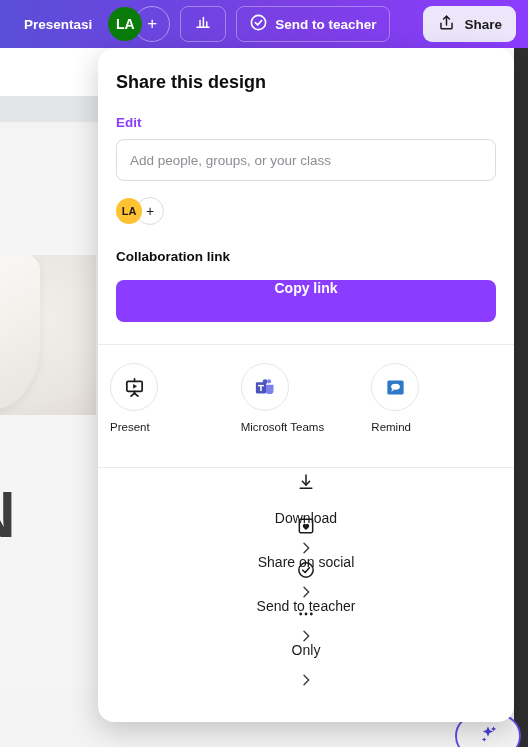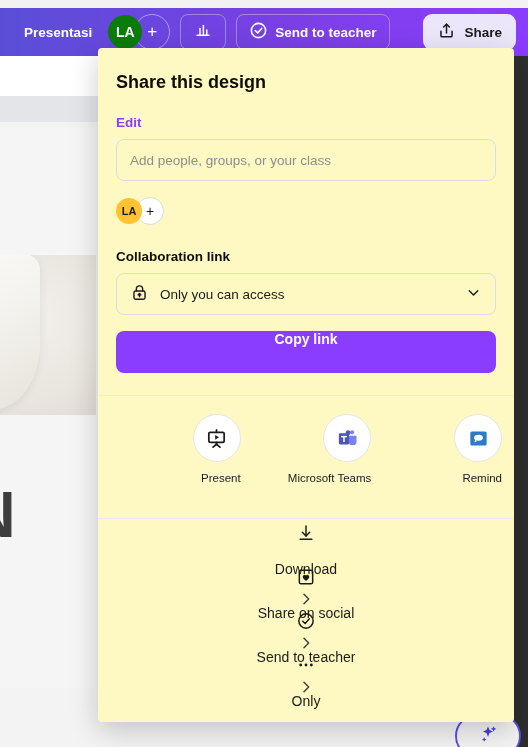--- a/index.html
+++ b/index.html
@@ -44,21 +44,21 @@
     font-size:64px;font-weight:bold;letter-spacing:-1px;color:#3d3d3d;
     white-space:nowrap;
   }
   #slide-body{
     position:absolute;left:-108px;top:596px;width:230px;
     font-size:14.5px;line-height:25px;color:#1b1b1b;white-space:nowrap;
   }
 
   
   #app-header{
-    position:absolute;left:0;top:8px;width:528px;height:48px;
+    position:absolute;left:0;top:0;width:528px;height:48px;
     background:linear-gradient(90deg,#5a4ed6 0%,#6a46e0 28%,#7b3fe4 55%,#8b3dff 100%);
     display:flex;align-items:center;gap:10px;padding:0 8px;box-sizing:border-box;
     z-index:5;
   }
   #doc-title{color:#ffffff;font-size:13.5px;font-weight:bold;margin-left:16px;}
   .avatar-group{display:flex;align-items:center;margin-left:6px;}
   .avatar{
     width:34px;height:34px;border-radius:50%;background:#0a7c0a;color:#fff;
     font-size:14px;font-weight:bold;display:flex;align-items:center;justify-content:center;
     z-index:2;
@@ -79,21 +79,21 @@
   }
   #share-btn{
     height:36px;border-radius:9px;background:#ece6fb;color:#1b1b1b;
     display:flex;align-items:center;gap:8px;padding:0 14px;
     font-size:13.5px;font-weight:bold;margin-left:auto;margin-right:4px;
   }
 
   
   #share-panel{
     position:absolute;left:98px;top:48px;width:416px;height:674px;
-    background:#fef9c3;border-radius:4px;
+    background:#ffffff;border-radius:16px;
     box-shadow:0 8px 28px rgba(0,0,0,.20);
     z-index:10;overflow:hidden;
   }
   #panel-title{font-size:18px;font-weight:bold;color:#0d0d0d;padding:24px 18px 0 18px;}
   .section-head{
     display:flex;align-items:center;gap:10px;margin:22px 18px 9px 18px;
   }
   .section-head .lbl{font-size:13.5px;font-weight:bold;color:#0d0d0d;}
   #edit-link{font-size:13.5px;font-weight:bold;color:#8b3dff;}
   #people-input{
@@ -114,21 +114,21 @@
     margin:0 18px;height:40px;border:1px solid #dcdce0;border-radius:8px;
     display:flex;align-items:center;gap:11px;padding:0 13px;font-size:13.5px;color:#1b1b1b;
   }
   #copy-link-btn{
     margin:16px 18px 0 18px;height:42px;background:#8b3dff;border-radius:8px;
     display:flex;align-items:flex-start;justify-content:center;
     color:#fff;font-size:14px;font-weight:bold;
   }
   .divider{height:1px;background:#ebebed;margin:22px 0 0 0;}
   #apps-row{display:flex;padding:18px 12px 10px 12px;}
-  .app-item{flex:1;display:flex;flex-direction:column;align-items:flex-end;gap:9px;}
+  .app-item{flex:1;display:flex;flex-direction:column;align-items:flex-start;gap:9px;}
   .app-circle{
     width:46px;height:46px;border-radius:50%;border:1px solid #e6e6e9;background:#fff;
     display:flex;align-items:center;justify-content:center;
   }
   .app-label{font-size:11.5px;color:#1b1b1b;text-align:center;line-height:15px;}
   #menu-list{padding:4px 18px 0 18px;}
   .menu-row{
     height:44px;display:flex;align-items:center;gap:14px;flex-direction:column;
   }
   .menu-label{font-size:14px;color:#1b1b1b;flex:1;}
@@ -232,36 +232,20 @@
     <span>Add people, groups, or your class</span>
   </div>
 
   <div id="chips-row">
     <div class="chip-avatar">LA</div>
     <div class="chip-add">+</div>
   </div>
 
   <div id="collab-label">Collaboration link</div>
 
-  <div id="access-select">
-    <span>
-      <svg width="19" height="19" viewBox="0 0 24 24" fill="none" stroke="#1b1b1b" stroke-width="1.8" stroke-linecap="round" stroke-linejoin="round">
-        <rect x="5" y="10" width="14" height="10.5" rx="2.2"></rect>
-        <path d="M8 10V7.6a4 4 0 0 1 8 0V10"></path>
-        <line x1="12" y1="17.4" x2="12" y2="13.6"></line>
-        <polyline points="10.4,15 12,13.4 13.6,15"></polyline>
-      </svg>
-    </span>
-    <span style="flex:1">Only you can access</span>
-    <span>
-      <svg width="17" height="17" viewBox="0 0 24 24" fill="none" stroke="#1b1b1b" stroke-width="2" stroke-linecap="round" stroke-linejoin="round">
-        <polyline points="6,9.5 12,15.5 18,9.5"></polyline>
-      </svg>
-    </span>
-  </div>
 
   <div id="copy-link-btn">
     <span>Copy link</span>
   </div>
 
   <div class="divider"></div>
 
   <div id="apps-row">
 
     <div class="app-item">

